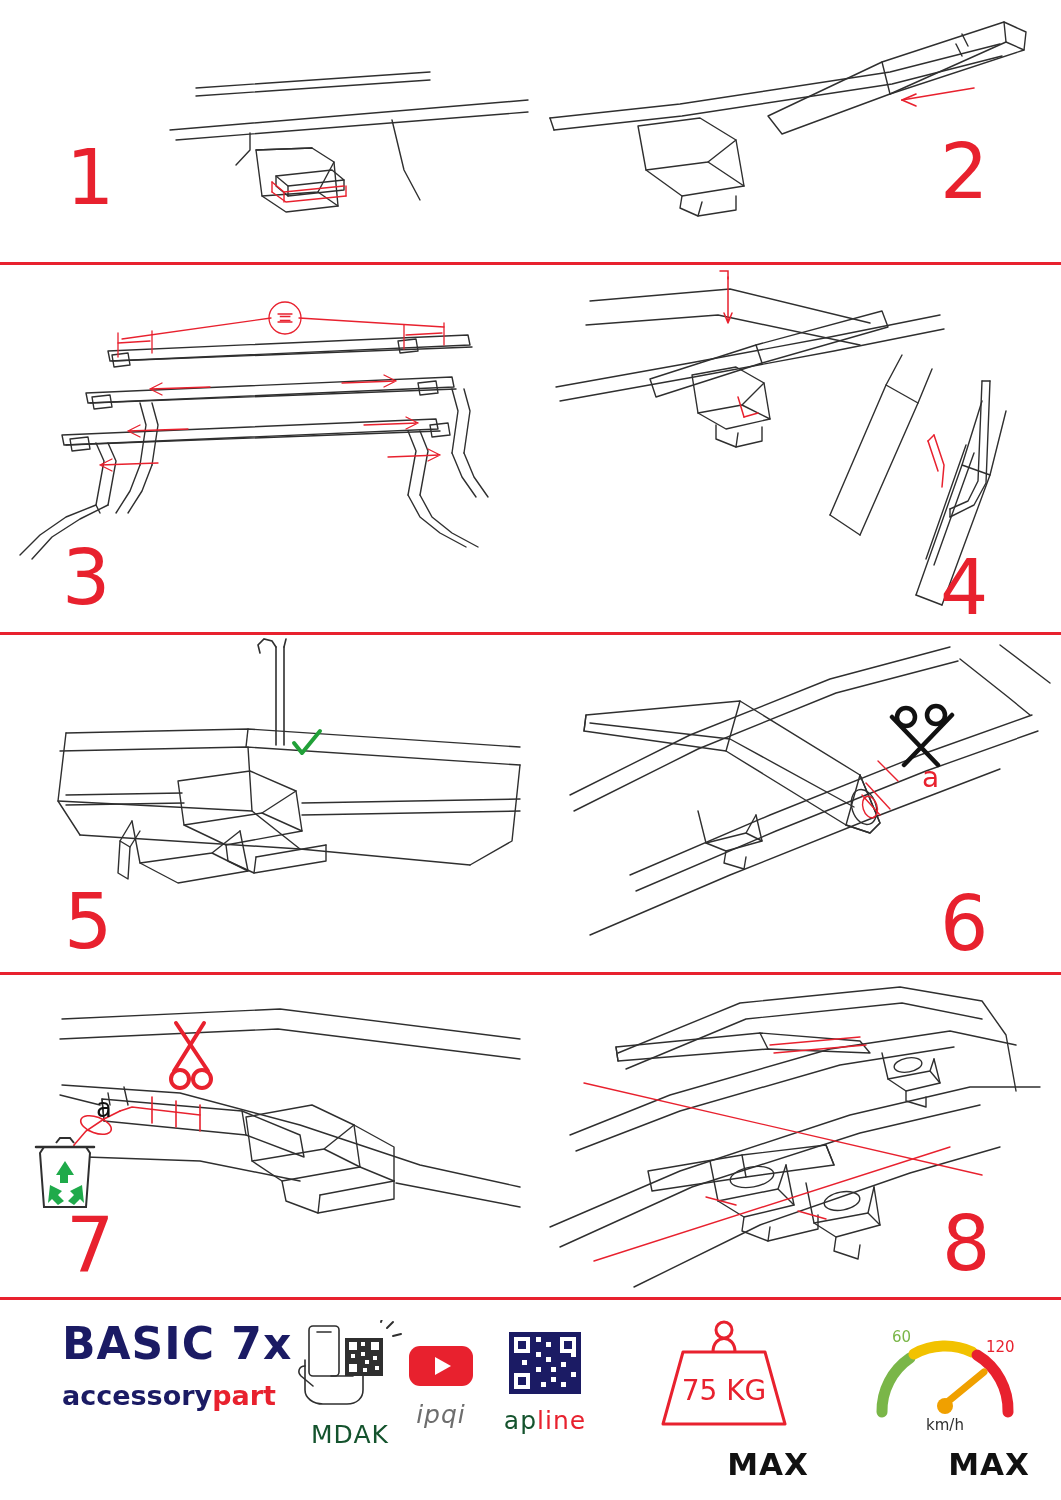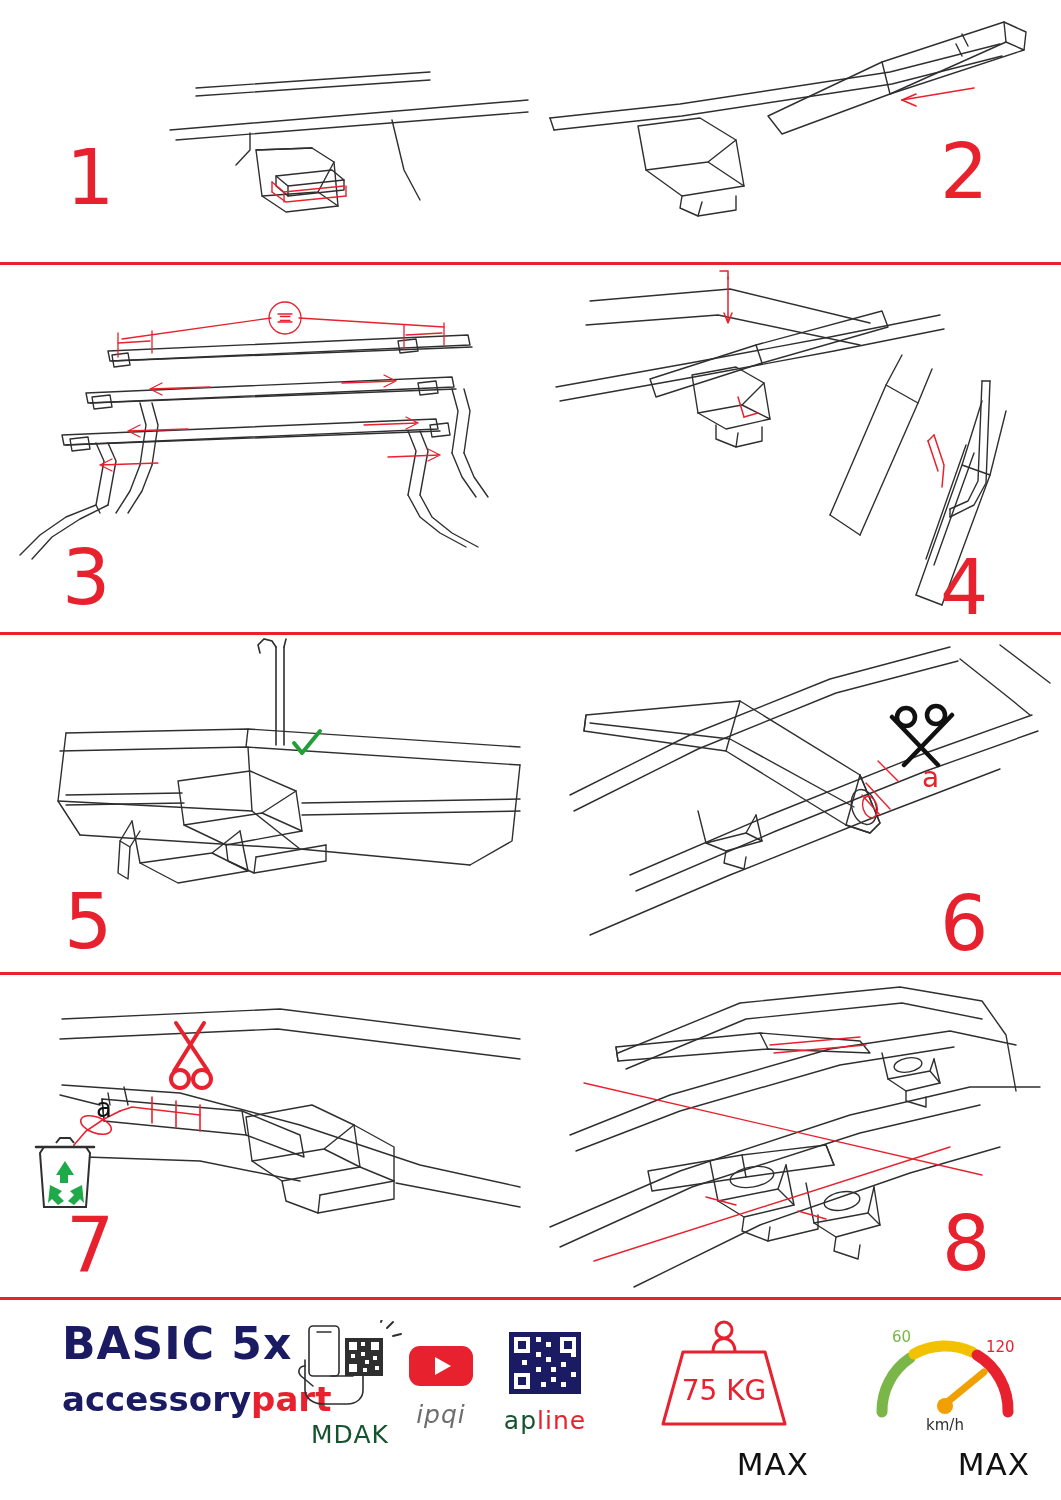--- a/index.html
+++ b/index.html
@@ -68,21 +68,21 @@
     color: #1b1b64;
     letter-spacing: 1px;
     line-height: 1;
   }
   .brand-title .x {
     color: #1b1b64;
   }
   .brand-sub {
     margin-top: 16px;
     font-family: "DejaVu Sans", sans-serif;
-    font-size: 34px;
+    font-size: 27px;
     font-weight: 700;
     line-height: 1;
   }
   .brand-sub .accessory { color: #1b1b64; }
   .brand-sub .part { color: #e8212e; }
 
   .logo-block {
     position: absolute;
     text-align: center;
   }
@@ -100,20 +100,21 @@
   .maxblock {
     position: absolute;
     text-align: right;
   }
   .max-label {
     font-family: "DejaVu Sans", sans-serif;
     font-size: 31px;
     color: #111111;
     letter-spacing: 1px;
     margin-top: 4px;
+    font-weight: bold;
   }
   .weight-text {
     font-family: "DejaVu Sans", sans-serif;
     font-size: 28px;
     fill: #e8212e;
   }
 </style>
 </head>
 <body>
 
@@ -501,21 +502,21 @@
         <path d="M268 236 L296 244"></path>
       </g>
     </svg>
   </div>
   <div class="step-num" style="left:942px;top:1206px;">8</div>
 
   <div class="footer">
 
     <div class="brand">
       <div class="brand-title">
-        <span>BASIC 5</span><span class="x">x</span>
+        <span>BASIC 7</span><span class="x">x</span>
       </div>
       <div class="brand-sub">
         <span class="accessory">accessory</span><span class="part">part</span>
       </div>
     </div>
 
     <div class="logo-block" style="left:290px;top:20px;width:120px;">
       <svg width="110" height="90" viewBox="0 0 110 90">
         <g fill="none" stroke="#2f2f2f" stroke-width="1.6" stroke-linejoin="round" stroke-linecap="round">
           <rect x="14" y="6" width="30" height="50" rx="4"></rect>

